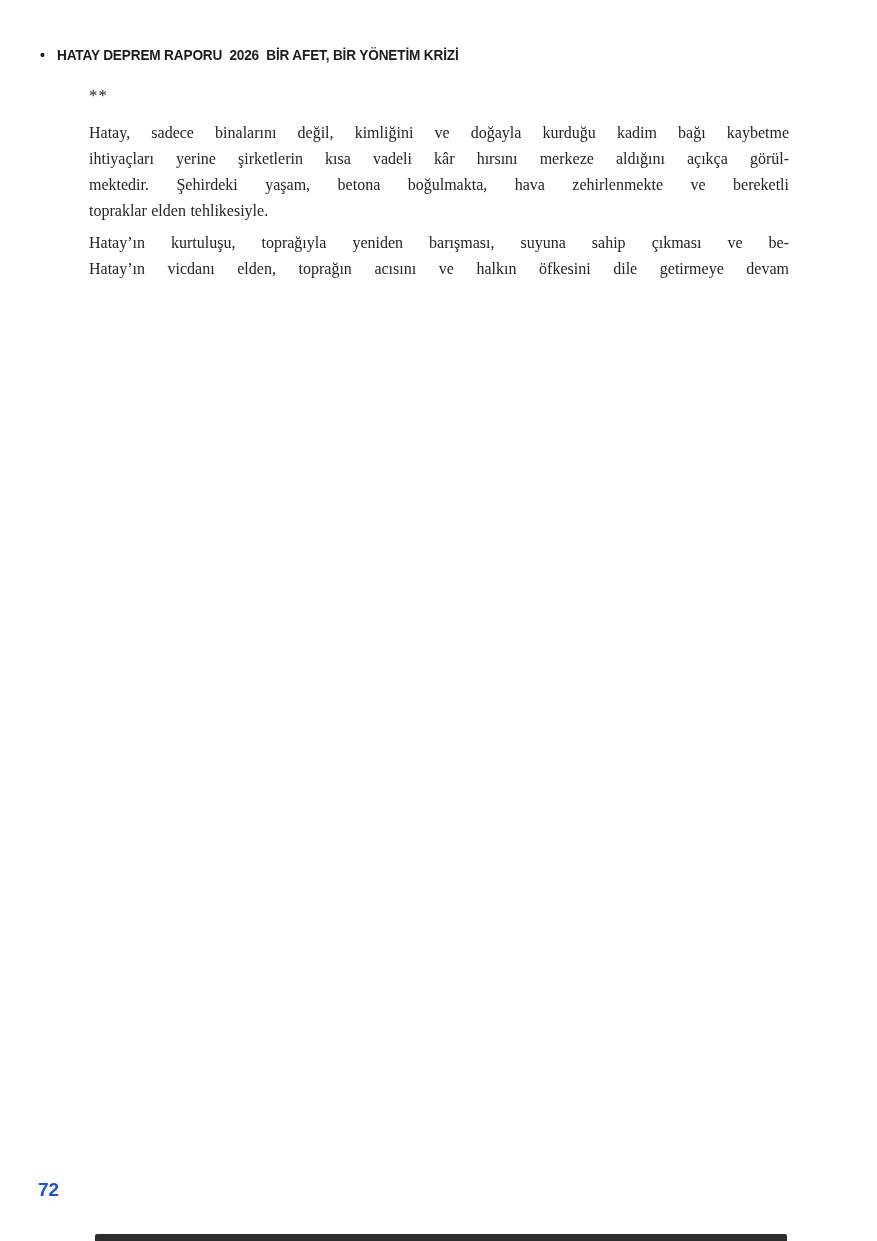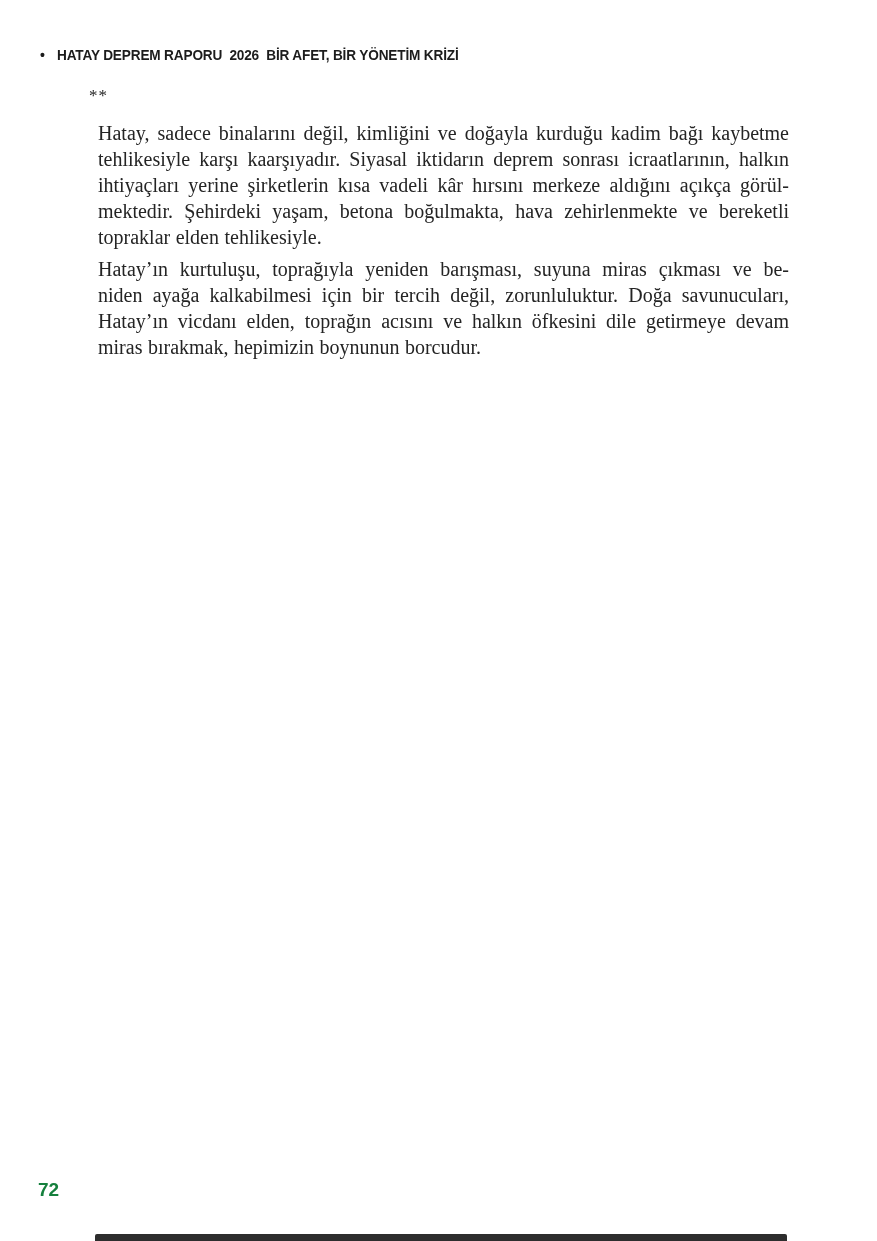--- a/index.html
+++ b/index.html
@@ -35,38 +35,38 @@
     width: 700px;
     color: #242424;
   }
   .section-marker {
     font-size: 17px;
     line-height: 20px;
     margin-bottom: 14px;
     letter-spacing: 1px;
   }
   .para {
-    font-size: 20px;
+    font-size: 16px;
     line-height: 26px;
-    margin: 0 0 6px 9px;
+    margin: 0 0 6px 0;
   }
   .para .line {
     text-align: justify;
     text-align-last: justify;
     word-spacing: 0.5px;
   }
   .para .line.last {
     text-align-last: left;
   }
   .page-number {
     position: absolute; left: 38px; top: 1179px;
     font-family: "Liberation Sans", sans-serif;
     font-weight: 700;
     font-size: 19px;
-    color: #15803d;
+    color: #1d4ed8;
   }
   .bottom-bar {
     position: absolute;
     left: 95px; bottom: 0;
     width: 692px; height: 7px;
     border-radius: 2px 2px 0 0;
   }
 </style>
 </head>
 <body>
@@ -76,31 +76,28 @@
   <div class="running-header" style="color: rgb(28, 28, 28);">
     <span class="bullet">•</span>
     <span class="title">HATAY DEPREM RAPORU  2026  BİR AFET, BİR YÖNETİM KRİZİ</span>
   </div>
 
   <div class="content" style="color: rgb(36, 36, 36);">
     <div class="section-marker">**</div>
 
     <div class="para">
         <div class="line">Hatay, sadece binalarını değil, kimliğini ve doğayla kurduğu kadim bağı kaybetme</div>
-        <div class="line">tehlikesiyle karşı kaarşıyadır. Siyasal iktidarın deprem sonrası icraatlarının, halkın</div>
         <div class="line">ihtiyaçları yerine şirketlerin kısa vadeli kâr hırsını merkeze aldığını açıkça görül-</div>
         <div class="line">mektedir. Şehirdeki yaşam, betona boğulmakta, hava zehirlenmekte ve bereketli</div>
         <div class="line last">topraklar elden tehlikesiyle.</div>
       </div>
 
     <div class="para">
-        <div class="line">Hatay’ın kurtuluşu, toprağıyla yeniden barışması, suyuna miras çıkması ve be-</div>
-        <div class="line">niden ayağa kalkabilmesi için bir tercih değil, zorunluluktur. Doğa savunucuları,</div>
+        <div class="line">Hatay’ın kurtuluşu, toprağıyla yeniden barışması, suyuna sahip çıkması ve be-</div>
         <div class="line">Hatay’ın vicdanı elden, toprağın acısını ve halkın öfkesini dile getirmeye devam</div>
-        <div class="line last">miras bırakmak, hepimizin boynunun borcudur.</div>
       </div>
   </div>
 
   <div class="page-number">72</div>
 
   <div class="bottom-bar" style="background: rgb(45, 45, 45);"></div>
 
 </div>
 
 </body></html>

